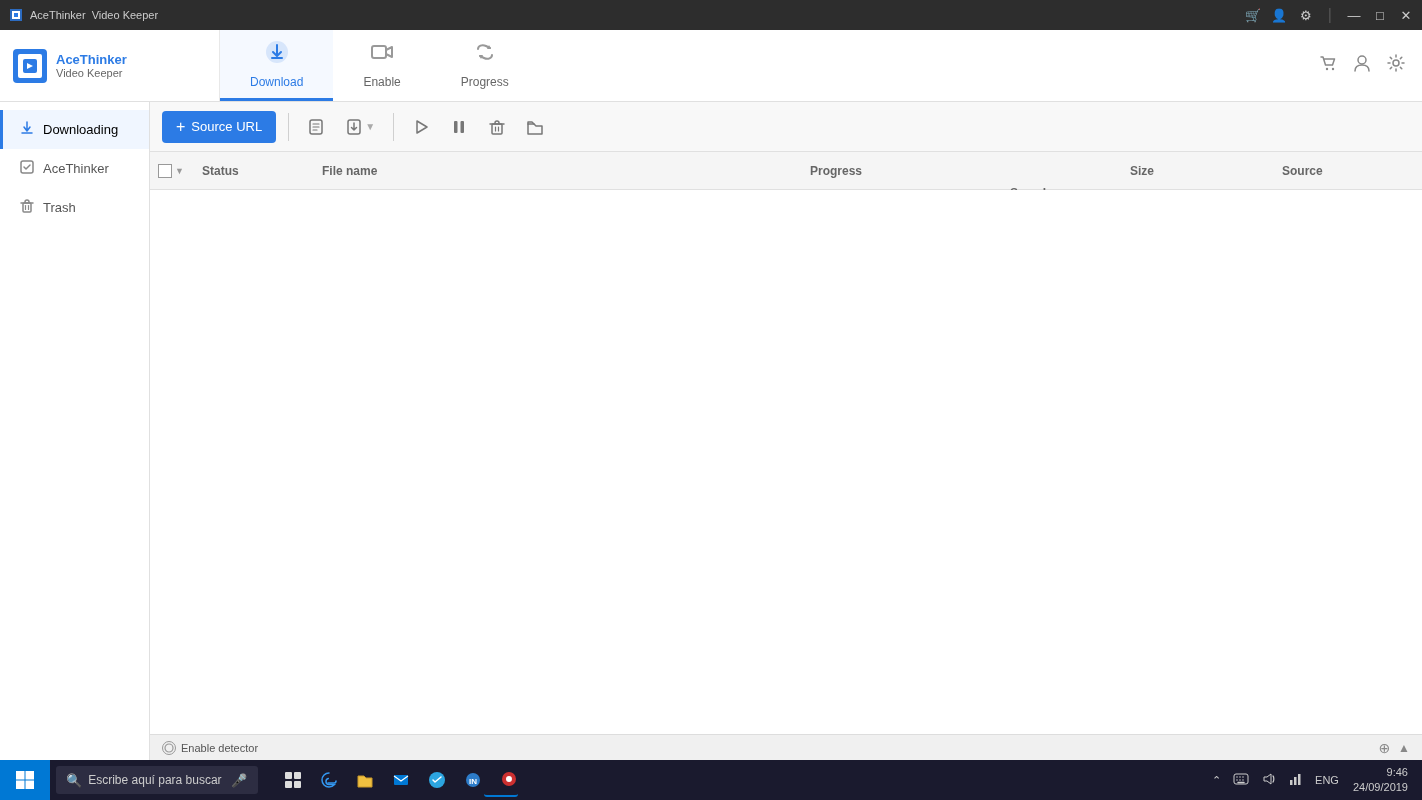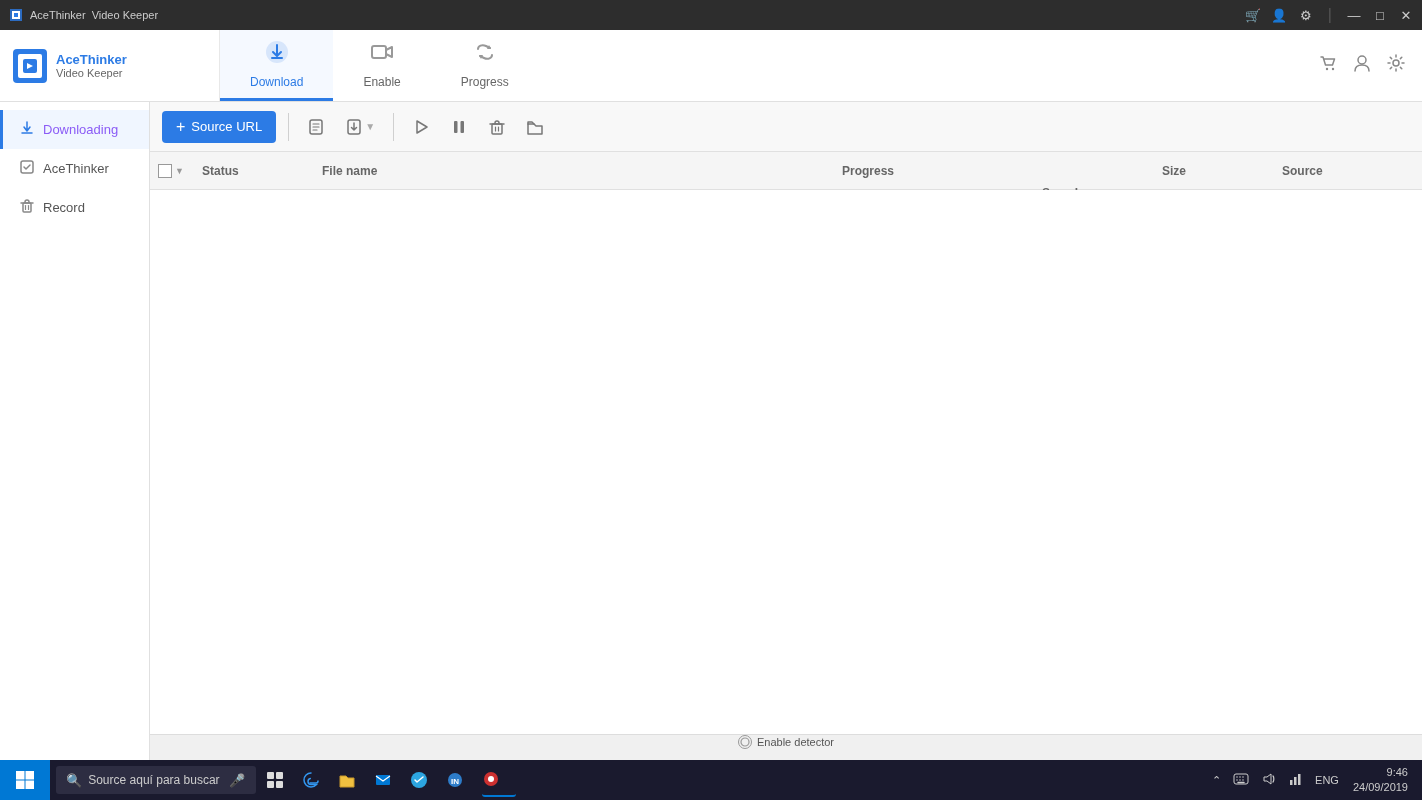--- a/index.html
+++ b/index.html
@@ -145,21 +145,21 @@
       display: flex;
       align-items: center;
       gap: 8px;
       padding: 10px 16px;
       cursor: pointer;
       font-size: 13px;
       color: #555;
       border-left: 3px solid transparent;
     }
     .sidebar-item.active {
-      color: #8b5cf6;
+      color: #000000;
       border-left-color: #2c7be5;
       background: #f0f6ff;
     }
     .sidebar-icon {
       font-size: 15px;
     }
 
     
     .toolbar {
       height: 50px;
@@ -233,21 +233,21 @@
       width: 36px;
       display: flex;
       align-items: center;
       gap: 4px;
     }
     .col-status { width: 120px; padding: 0 8px; }
     .col-filename { flex: 1; padding: 0 8px; }
     .col-progress { width: 200px; padding: 0 8px; }
     .col-speed { width: 120px; padding: 0 8px; margin-top: 44px; }
     .col-size { width: 120px; padding: 0 8px; }
-    .col-source { width: 140px; padding: 0 8px; }
+    .col-source { width: 140px; padding: 0 8px; margin-left: 32px; }
 
     .table-body {
       flex: 1;
       overflow-y: auto;
       background: #fff;
     }
 
     
     .taskbar {
       position: fixed;
@@ -297,21 +297,21 @@
       display: flex;
       align-items: center;
       gap: 2px;
       padding: 0 4px;
     }
     .taskbar-app {
       width: 34px;
       height: 34px;
       display: flex;
       align-items: center;
-      justify-content: flex-start;
+      justify-content: flex-end;
       border-radius: 3px;
       cursor: pointer;
       font-size: 18px;
       color: #ddd;
     }
     .taskbar-app.active-app {
       border-bottom: 2px solid #0078d4;
     }
     .taskbar-spacer { flex: 1; }
     .taskbar-right {
@@ -339,21 +339,20 @@
     .status-bar {
       height: 26px;
       background: #f0f0f0;
       border-top: 1px solid #ddd;
       display: flex;
       align-items: center;
       padding: 0 12px;
       gap: 10px;
       font-size: 11px;
       color: #666;
-      flex-direction: column;
     }
     .status-detector-btn {
       display: flex;
       align-items: center;
       gap: 5px;
       cursor: pointer;
       color: #555;
       font-size: 11px;
     }
     .status-detector-icon {
@@ -512,21 +511,21 @@
       <div class="sidebar-item">
         <span class="sidebar-icon">
           <svg width="16" height="16" viewBox="0 0 16 16">
               <rect x="4" y="5" width="8" height="9" rx="1" stroke="#888" stroke-width="1.5" fill="none"></rect>
               <line x1="2" y1="5" x2="14" y2="5" stroke="#888" stroke-width="1.5" stroke-linecap="round"></line>
               <path d="M6 5V4a2 2 0 0 1 4 0v1" stroke="#888" stroke-width="1.5" fill="none"></path>
               <line x1="6.5" y1="7.5" x2="6.5" y2="11.5" stroke="#888" stroke-width="1.2" stroke-linecap="round"></line>
               <line x1="9.5" y1="7.5" x2="9.5" y2="11.5" stroke="#888" stroke-width="1.2" stroke-linecap="round"></line>
             </svg>
         </span>
-        <span>Record</span>
+        <span>Trash</span>
       </div>
     </div>
 
     <div style="display:flex;flex-direction:column;flex:1;overflow:hidden;">
 
       <div class="toolbar">
         <button class="btn-paste-url">
           <span style="font-size:16px;font-weight:300;">+</span>
           <span>Source URL</span>
         </button>
@@ -618,21 +617,21 @@
   <div class="taskbar-start">
     <svg width="20" height="20" viewBox="0 0 20 20">
       <rect x="1" y="1" width="8.5" height="8.5" fill="white"></rect>
       <rect x="10.5" y="1" width="8.5" height="8.5" fill="white"></rect>
       <rect x="1" y="10.5" width="8.5" height="8.5" fill="white"></rect>
       <rect x="10.5" y="10.5" width="8.5" height="8.5" fill="white"></rect>
     </svg>
   </div>
   <div class="taskbar-search">
     <span class="taskbar-search-icon">🔍</span>
-    <span class="taskbar-search-text">Source aquí para buscar</span>
+    <span class="taskbar-search-text">Escribe aquí para buscar</span>
     <span class="taskbar-search-mic">🎤</span>
   </div>
   <div class="taskbar-apps">
     <div class="taskbar-app">
       <svg width="18" height="18" viewBox="0 0 18 18">
           <rect x="1" y="1" width="7" height="7" rx="1" fill="#ddd"></rect>
           <rect x="10" y="1" width="7" height="7" rx="1" fill="#ddd"></rect>
           <rect x="1" y="10" width="7" height="7" rx="1" fill="#ddd"></rect>
           <rect x="10" y="10" width="7" height="7" rx="1" fill="#ddd"></rect>
         </svg>

